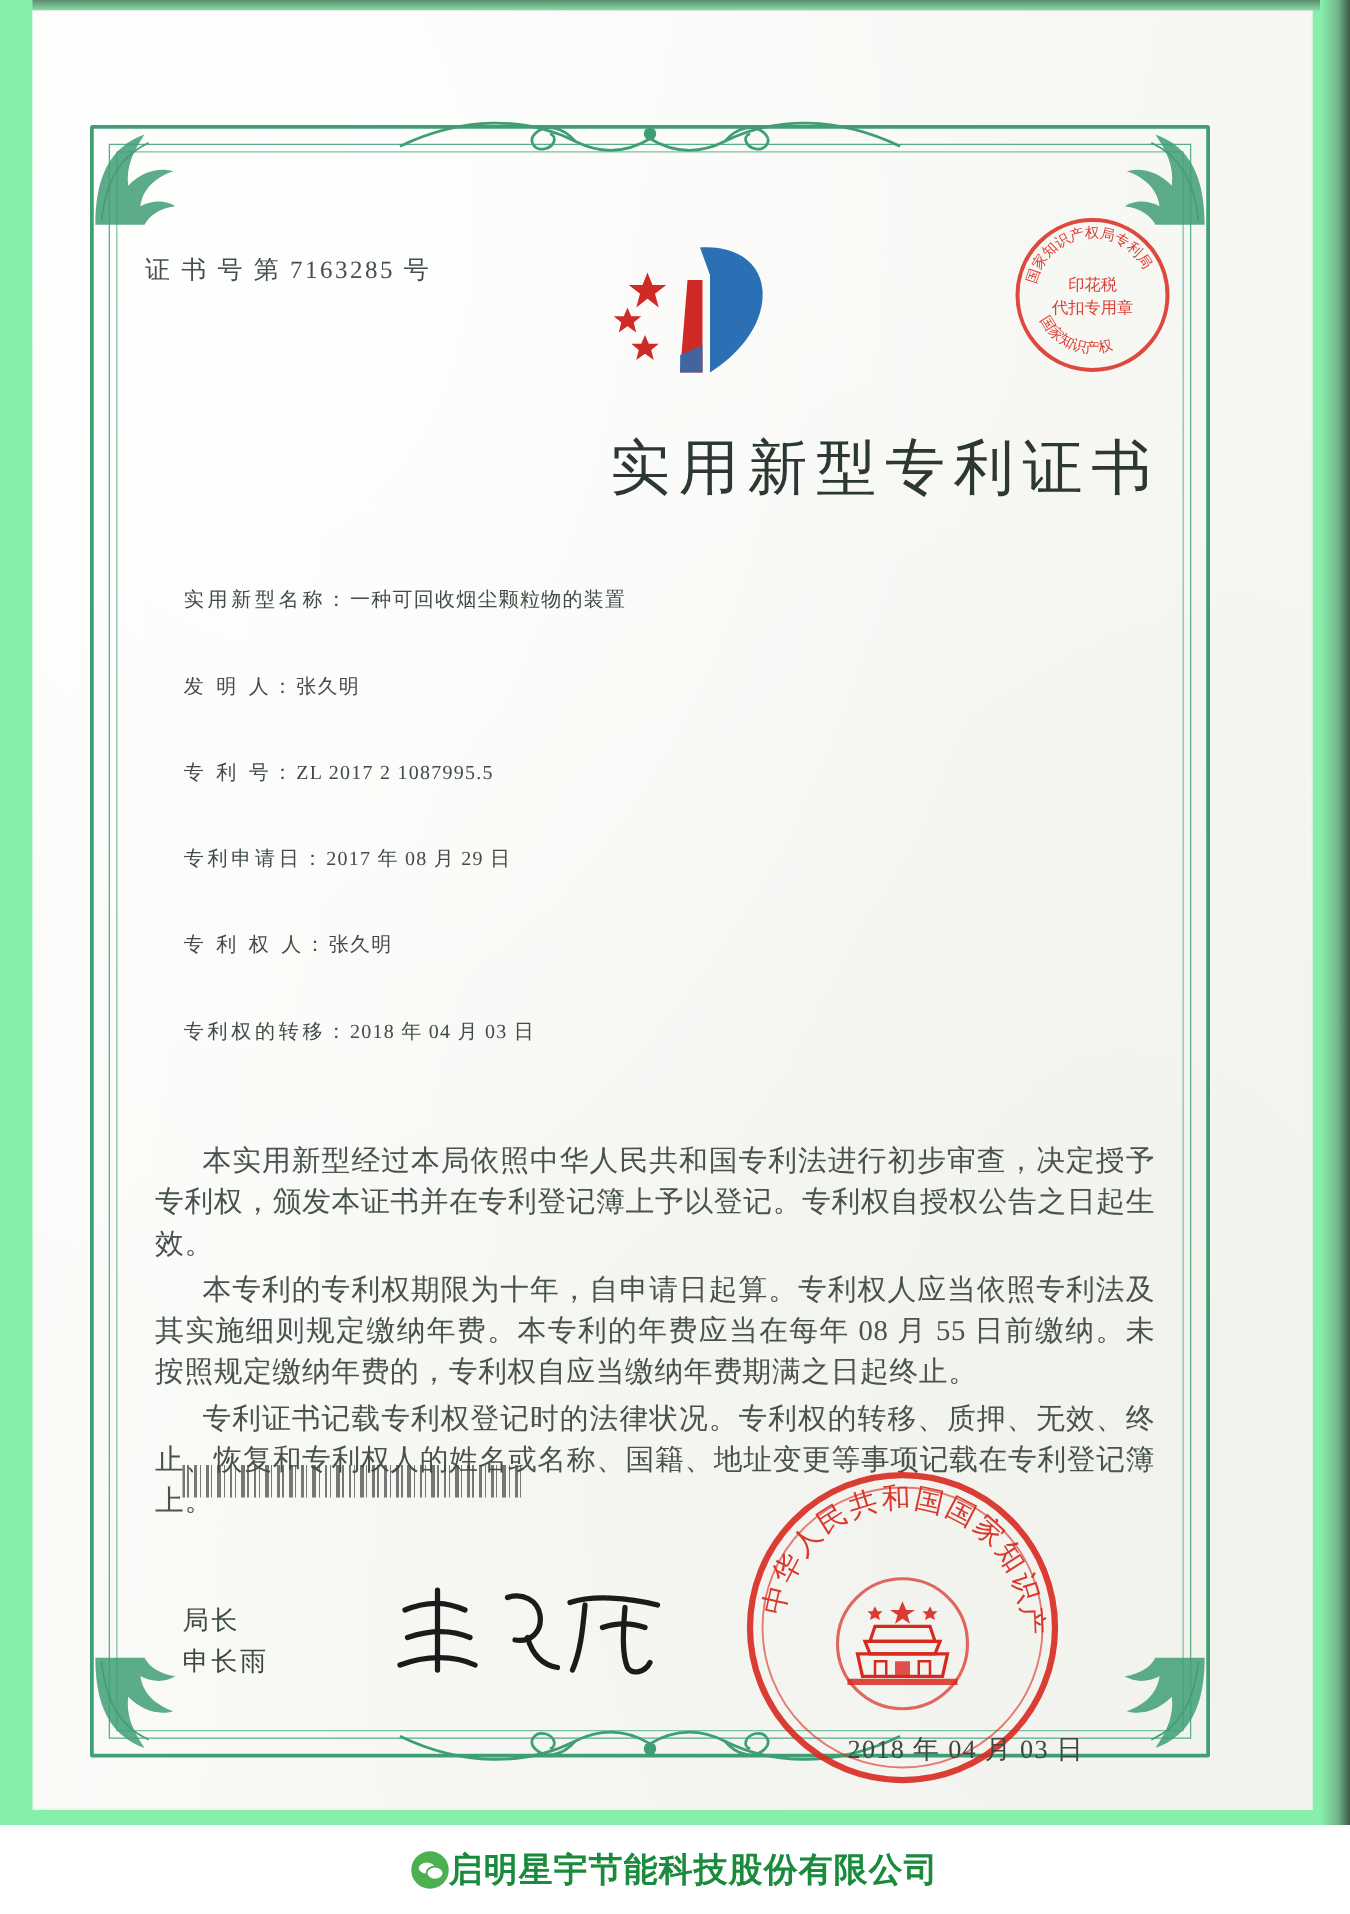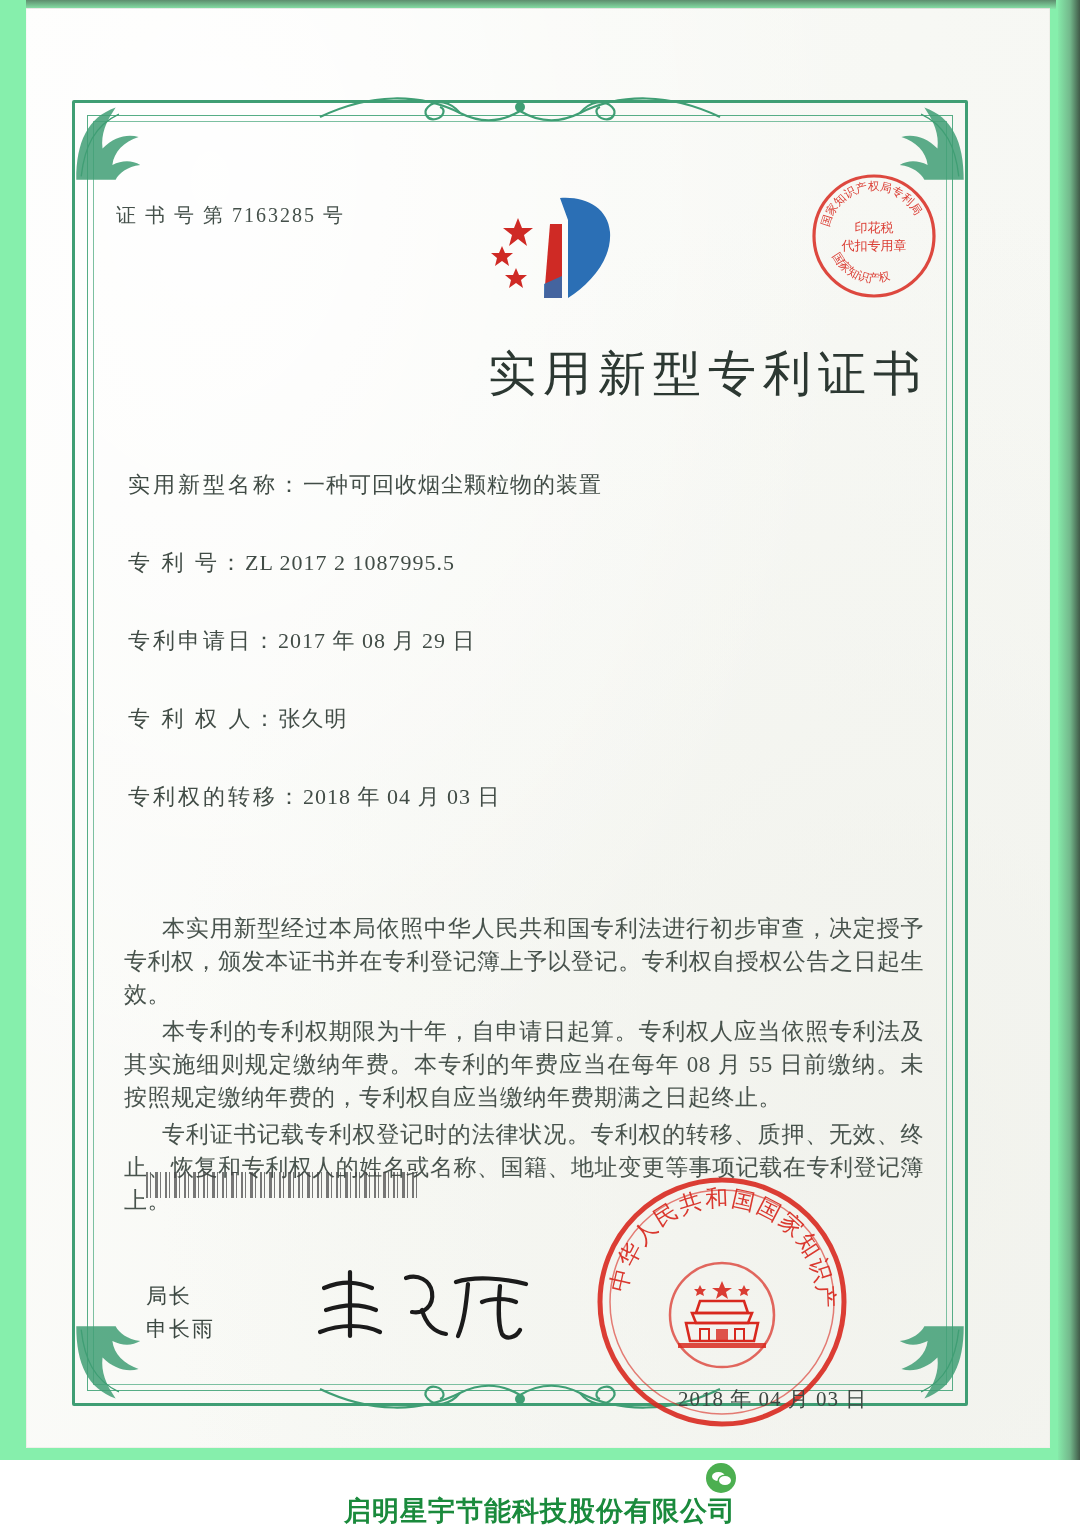--- a/index.html
+++ b/index.html
@@ -169,25 +169,26 @@
     font-family: "DejaVu Sans", "Liberation Sans", sans-serif;
   }
 
   .fields {
     position: absolute;
     left: 18px;
     top: 310px;
     width: 790px;
   }
   .field-row {
-    font-size: 22px;
+    font-size: 16px;
     color: #414c46;
     margin-bottom: 48px;
     letter-spacing: 1px;
     white-space: nowrap;
+    margin-left: 19px;
   }
   .field-label { letter-spacing: 3px; }
   .field-value { letter-spacing: 1px; }
 
   .para-block {
     position: absolute;
     left: 14px;
     top: 752px;
     width: 800px;
     font-size: 23px;
@@ -275,22 +276,21 @@
     top: 1460px;
     width: 1080px;
     height: 71px;
     background: #ffffff;
     display: flex;
     align-items: center;
     justify-content: center;
   }
   .wechat-inner {
     display: flex;
-    align-items: flex-end;
-    flex-direction: column;
+    align-items: center;
   }
   .wechat-icon {
     width: 30px;
     height: 30px;
     border-radius: 50%;
     background: #4caf50;
     position: relative;
     display: inline-block;
   }
   .wechat-icon:before {
@@ -405,20 +405,23 @@
           <textPath href="#sealArcBot" startOffset="14%">国家知识产权</textPath>
         </text>
       </svg>
     </div>
 
     <div class="main-title">实用新型专利证书</div>
 
     <div class="fields">
       <div class="field-row">
         <span class="field-label">实用新型名称：</span><span class="field-value">一种可回收烟尘颗粒物的装置</span>
+      </div>
+      <div class="field-row">
+        <span class="field-label">发  明  人：</span><span class="field-value">张久明</span>
       </div>
       <div class="field-row">
         <span class="field-label">专  利  号：</span><span class="field-value">ZL 2017 2 1087995.5</span>
       </div>
       <div class="field-row">
         <span class="field-label">专利申请日：</span><span class="field-value">2017 年 08 月 29 日</span>
       </div>
       <div class="field-row">
         <span class="field-label">专 利 权 人：</span><span class="field-value">张久明</span>
       </div>

